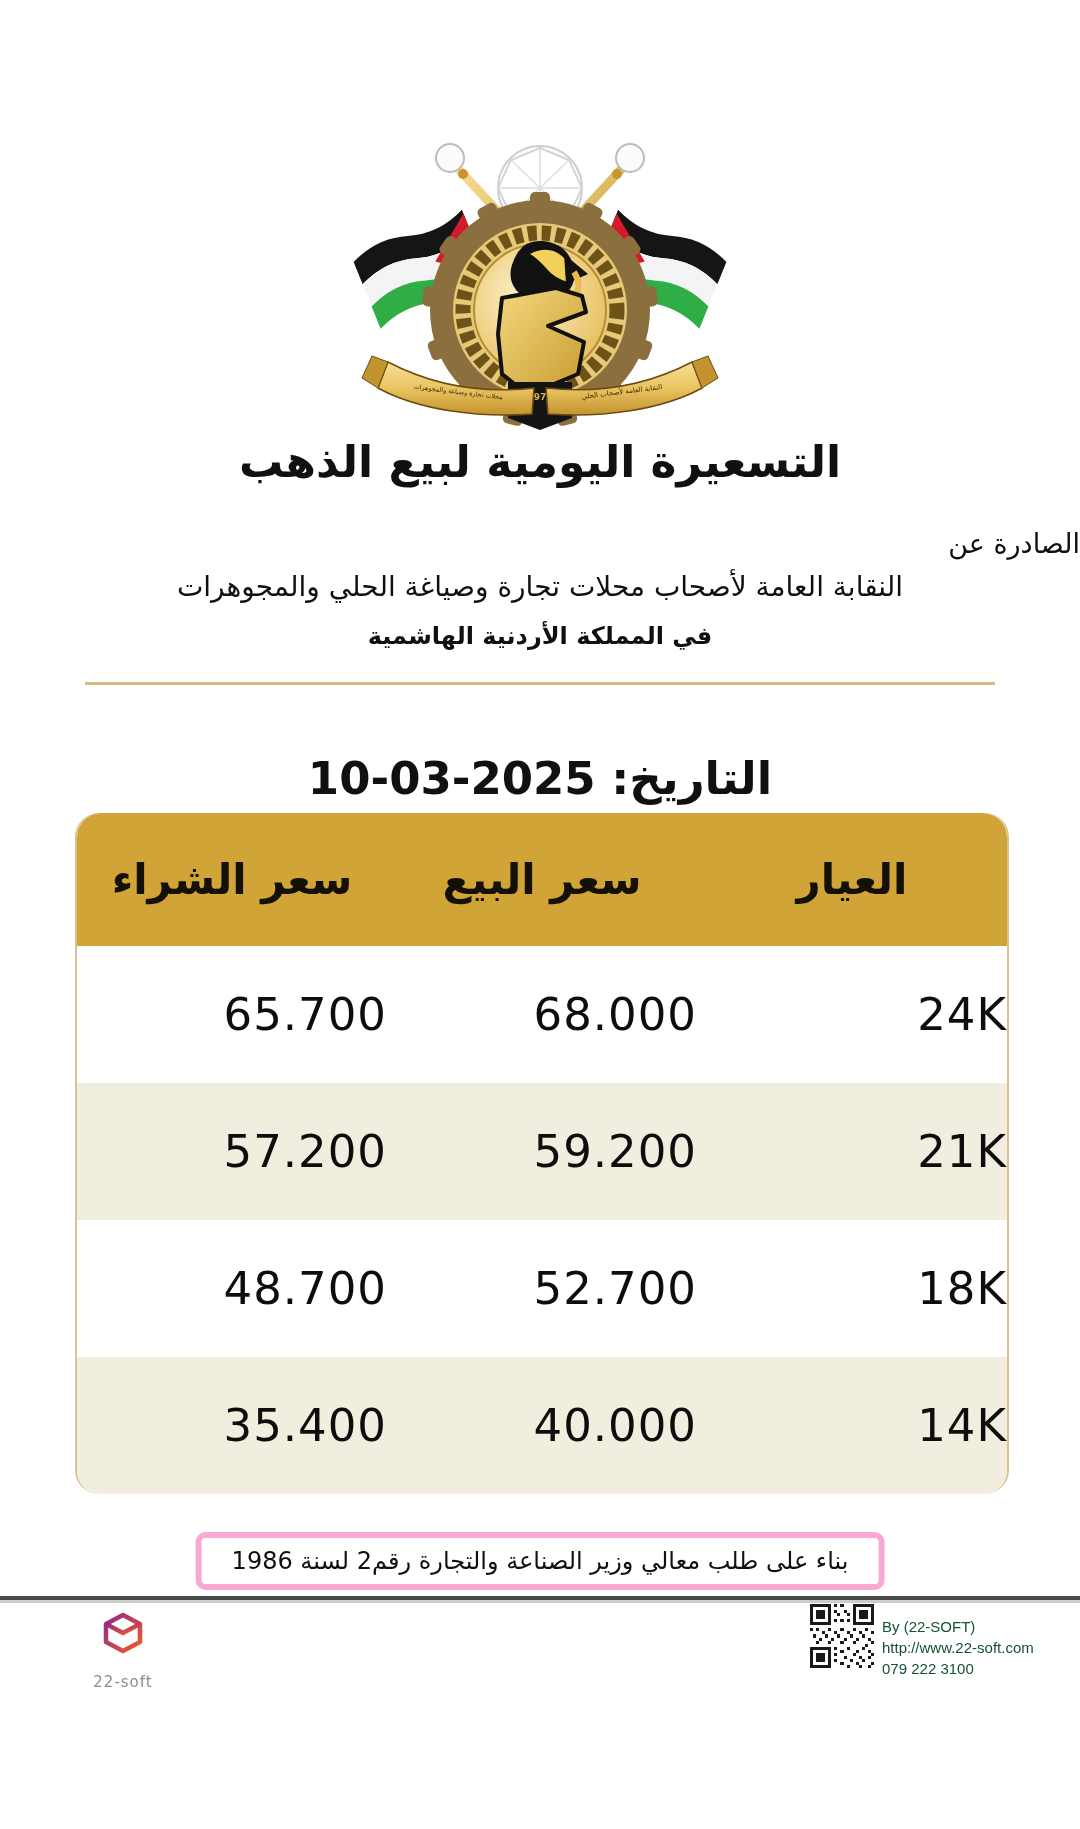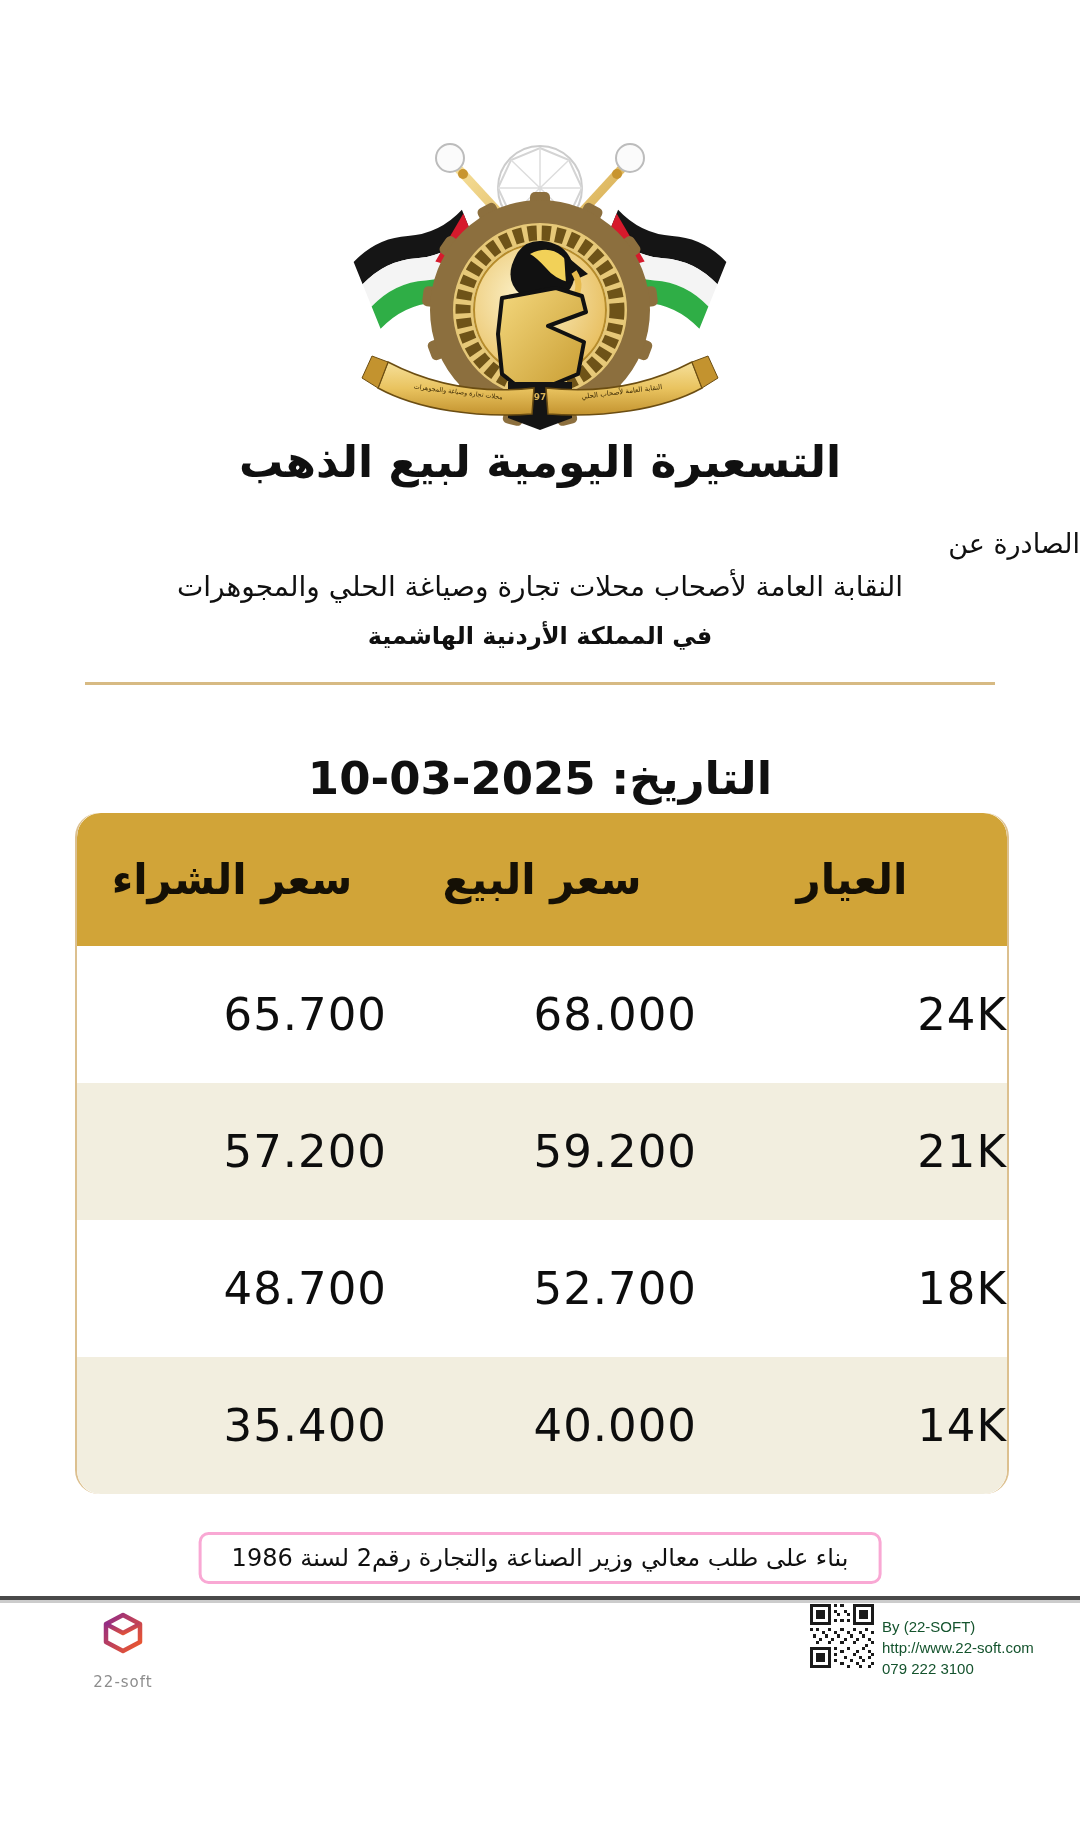--- a/index.html
+++ b/index.html
@@ -36,21 +36,21 @@
          background:#d1a438;border-radius:24px 24px 0 0;}
   .thead .cell{flex:1;text-align:center;font-size:42px;font-weight:800;color:#151005;}
   .trow{display:flex;direction:rtl;align-items:center;height:137px;background:#ffffff;}
   .trow.alt{background:#f2eedf;}
   .trow:last-child{border-radius:0 0 24px 24px;}
   .trow .cell{flex:1;text-align:right;font-size:45px;font-weight:400;color:#0d0d0d;
          letter-spacing:1px;}
 
   
   .note-box{position:absolute;top:1532px;left:50%;transform:translateX(-50%);
-         border:3px solid #f9a8d4;border-radius:10px;padding:9px 30px;
+         border:6px solid #f9a8d4;border-radius:10px;padding:9px 30px;
          direction:rtl;font-size:24px;font-weight:500;white-space:nowrap;background:#fff;}
   .footer-sep{position:absolute;top:1596px;left:0;width:1080px;height:4px;
          background:#494949;box-shadow:0 3px 0 rgba(110,110,110,.35);}
   .brand-block{position:absolute;top:1610px;left:88px;width:70px;text-align:center;}
   .brand-caption{font-size:15px;color:#8d8d8d;margin-top:11px;letter-spacing:1px;}
   .credit-block{position:absolute;top:1604px;left:810px;display:flex;align-items:flex-start;gap:8px;}
   .credit-text{font-size:15px;line-height:21px;color:#14532d;padding-top:12px;
          font-family:Liberation Sans, sans-serif;}
 </style>
 </head>

